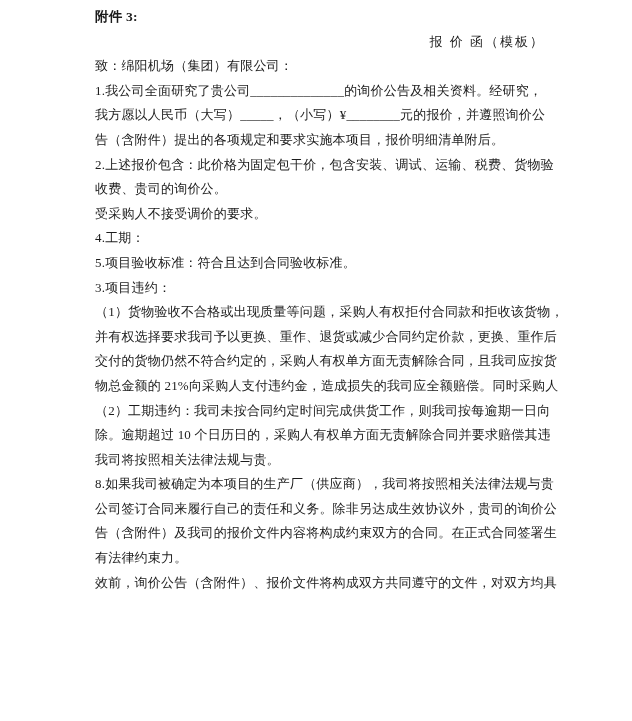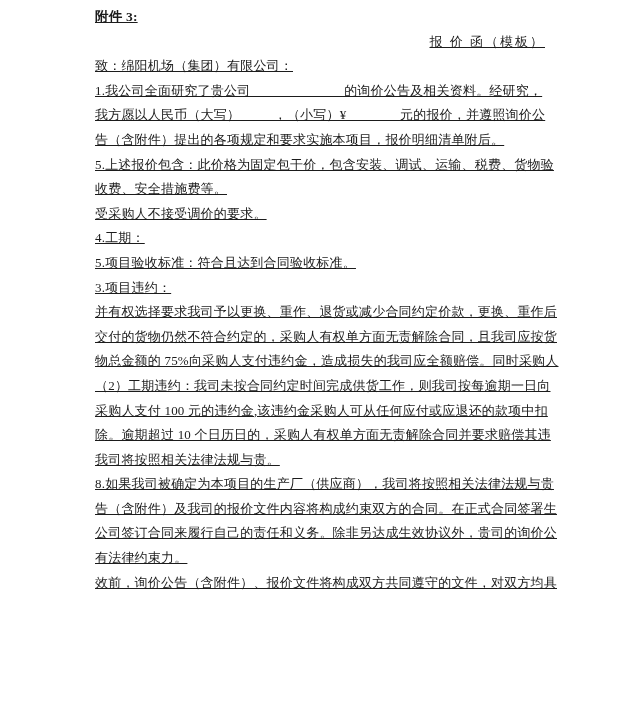--- a/index.html
+++ b/index.html
@@ -14,21 +14,20 @@
     background: #ffffff;
     overflow: hidden;
     font-family: "Liberation Serif", "DejaVu Serif", serif;
     color: #1c1c1c;
   }
   .content {
     position: absolute;
     top: 5px;
     left: 95px;
     width: 450px;
-    text-decoration: underline;
   }
   .line {
     font-size: 13px;
     line-height: 24.6px;
     height: 24.6px;
     white-space: pre;
     letter-spacing: 0.2px;
     text-align: left;
   }
   .line.bold {
@@ -44,32 +43,32 @@
 <body>
 
 <div class="page">
   <div class="content">
     <div class="line bold">附件 3:</div>
     <div class="line title">报 价 函（模板）</div>
     <div class="line">致：绵阳机场（集团）有限公司：</div>
     <div class="line">1.我公司全面研究了贵公司______________的询价公告及相关资料。经研究，</div>
     <div class="line">我方愿以人民币（大写）_____，（小写）¥________元的报价，并遵照询价公</div>
     <div class="line">告（含附件）提出的各项规定和要求实施本项目，报价明细清单附后。</div>
-    <div class="line">5.上述报价包含：此价格为固定包干价，包含安装、调试、运输、税费、货物验</div>
-    <div class="line">收费、安全措施费等。</div>
+    <div class="line">2.上述报价包含：此价格为固定包干价，包含安装、调试、运输、税费、货物验</div>
+    <div class="line">收费、贵司的询价公。</div>
     <div class="line">受采购人不接受调价的要求。</div>
     <div class="line">4.工期：</div>
     <div class="line">5.项目验收标准：符合且达到合同验收标准。</div>
     <div class="line">3.项目违约：</div>
+    <div class="line">（1）货物验收不合格或出现质量等问题，采购人有权拒付合同款和拒收该货物，</div>
     <div class="line">并有权选择要求我司予以更换、重作、退货或减少合同约定价款，更换、重作后</div>
     <div class="line">交付的货物仍然不符合约定的，采购人有权单方面无责解除合同，且我司应按货</div>
-    <div class="line">物总金额的 75%向采购人支付违约金，造成损失的我司应全额赔偿。同时采购人</div>
+    <div class="line">物总金额的 21%向采购人支付违约金，造成损失的我司应全额赔偿。同时采购人</div>
     <div class="line">（2）工期违约：我司未按合同约定时间完成供货工作，则我司按每逾期一日向</div>
-    <div class="line">采购人支付 100 元的违约金,该违约金采购人可从任何应付或应退还的款项中扣</div>
     <div class="line">除。逾期超过 10 个日历日的，采购人有权单方面无责解除合同并要求赔偿其违</div>
     <div class="line">我司将按照相关法律法规与贵。</div>
     <div class="line">8.如果我司被确定为本项目的生产厂（供应商），我司将按照相关法律法规与贵</div>
+    <div class="line">公司签订合同来履行自己的责任和义务。除非另达成生效协议外，贵司的询价公</div>
     <div class="line">告（含附件）及我司的报价文件内容将构成约束双方的合同。在正式合同签署生</div>
-    <div class="line">公司签订合同来履行自己的责任和义务。除非另达成生效协议外，贵司的询价公</div>
     <div class="line">有法律约束力。</div>
     <div class="line">效前，询价公告（含附件）、报价文件将构成双方共同遵守的文件，对双方均具</div>
   </div>
 </div>
 
 </body></html>

